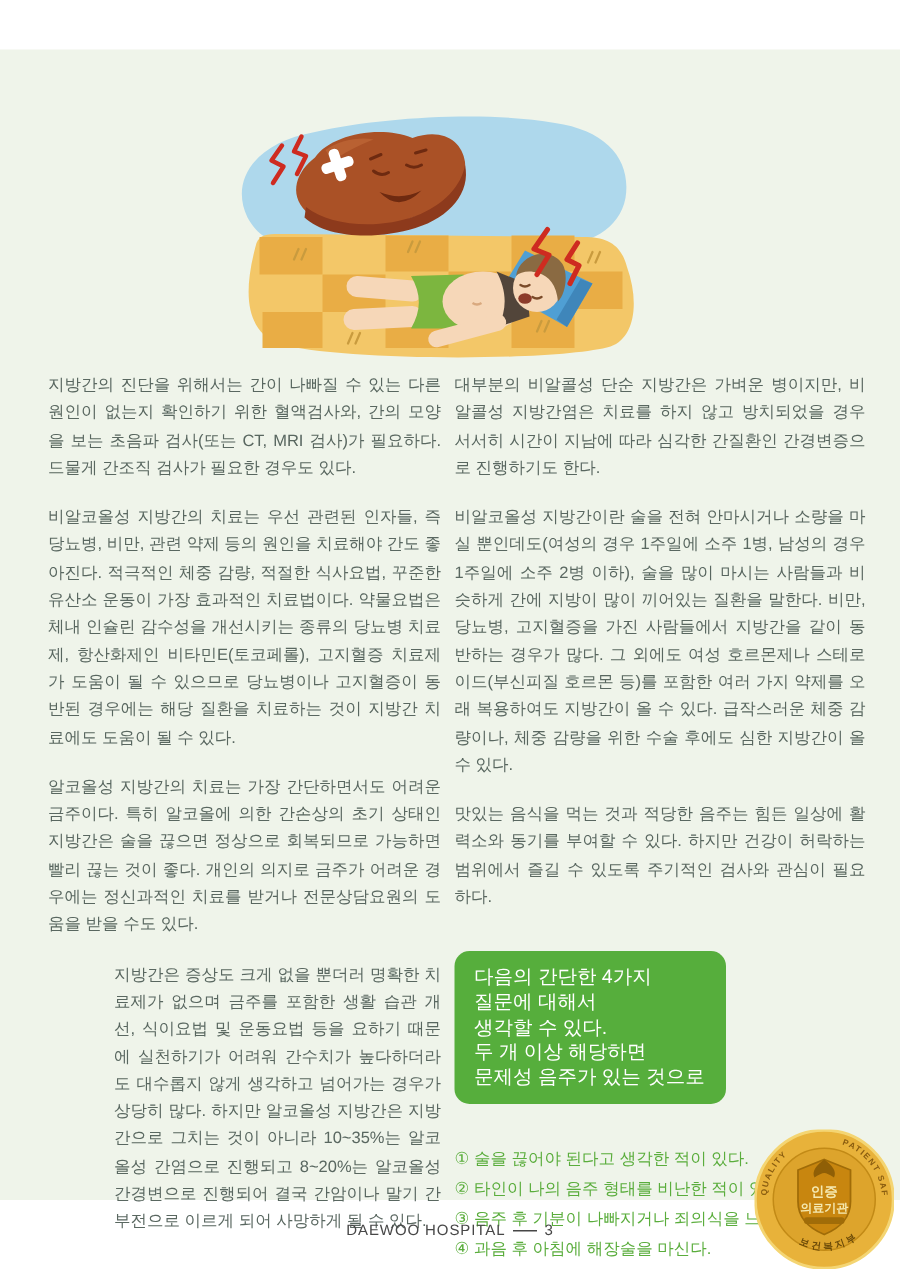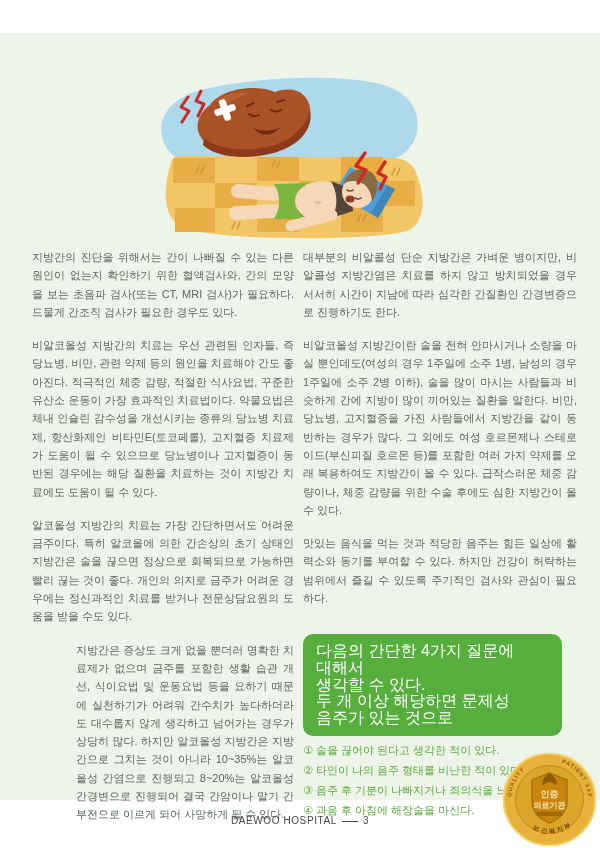--- a/index.html
+++ b/index.html
@@ -23,25 +23,25 @@
   
   .col { position:absolute; top:248px; font-size:11px; line-height:18.3px;
          color:#596760; text-align:justify; word-break:break-all; }
   .col-left  { left:32px;  width:262px; }
   .col-right { left:303px; width:274px; }
   .col p { margin-bottom:15px; }
   .col p:last-child { margin-bottom:0;margin-left:44px; }
 
   
   .quiz-box {
-    margin-top:27px; width:259px; background:#56ae3c; border-radius:10px;
-    padding:9px 13px 10px 13px; color:#ffffff; font-size:16px; line-height:16.6px;
+    margin-top:27px; width:181px; background:#56ae3c; border-radius:10px;
+    padding:9px 13px 10px 13px; color:#ffffff; font-size:13px; line-height:16.6px;
     text-align:left; word-break:keep-all;
   }
-  .quiz-list { margin-top:4px; list-style:none; color:#5aad3c; font-size:11px;
+  .quiz-list { margin-top:27px; list-style:none; color:#5aad3c; font-size:11px;
                line-height:20px; text-align:left; word-break:keep-all; }
 
   
   .footer { position:absolute; top:815px; left:0; width:600px; text-align:center;
             font-size:10px; font-weight:normal; color:#474747; letter-spacing:0.6px; }
   .footer .sep { display:inline-block; width:16px; height:1px; background:#474747;
                  vertical-align:2px; margin:0 5px; }
 
   
   .seal { position:absolute; top:753px; left:503px; width:93px; height:93px; }

